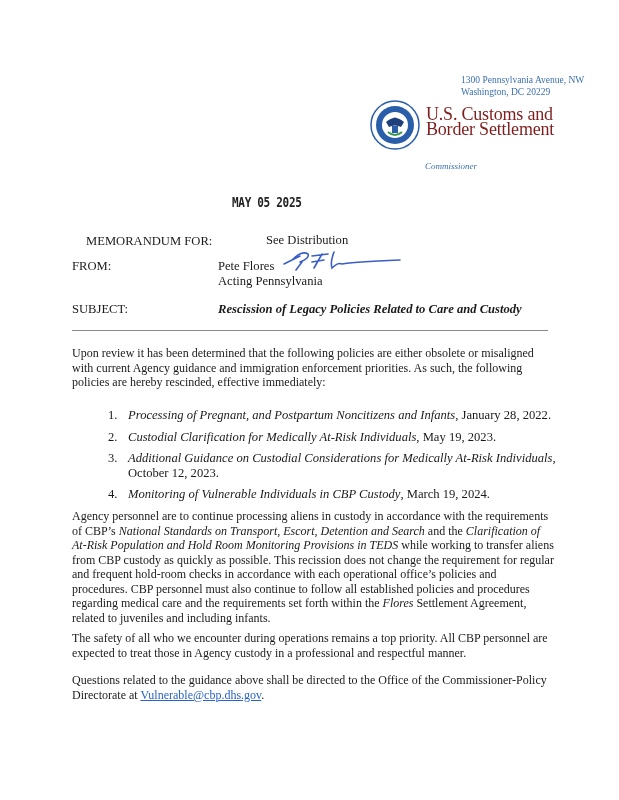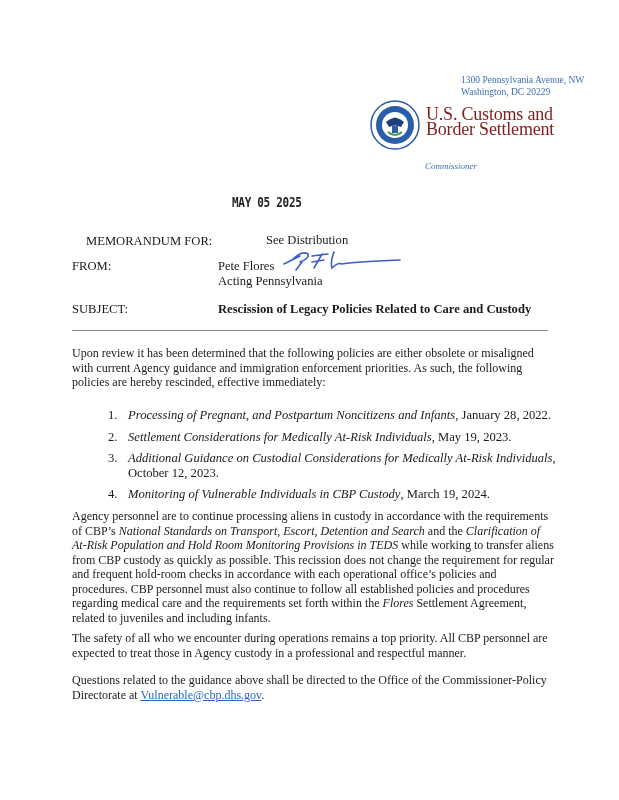--- a/index.html
+++ b/index.html
@@ -6,21 +6,21 @@
   body { width:619px; height:800px; position:relative; overflow:hidden;
          font-family:"Liberation Serif", "DejaVu Serif", serif; color:#1a1a1a; }
   .abs { position:absolute; }
   .addr { left:425px; top:74px; font-size:9.5px; line-height:12px; color:#3a6fb0;margin-left:36px; }
   .seal { left:370px; top:100px; width:50px; height:50px; }
   .brand { left:426px; top:107px; font-size:18px; line-height:15px; font-weight:normal; color:#7f1d1d; letter-spacing:-0.2px; }
   .role-label { left:425px; top:161px; font-size:9px; font-style:italic; color:#3a6fb0; }
   .stamp { left:232px; top:196px; font-family:"DejaVu Sans Mono", monospace; font-weight:bold; font-size:11px; transform:scaleY(1.25); letter-spacing:-0.3px; color:#222; }
   .hdr-label { left:72px; font-size:12.6px; }
   .hdr-val { left:218px; font-size:12.6px; }
-  .bold { font-weight:bold; }
+  .bold { font-weight:bold;font-style:italic; }
   .rule { left:72px; top:330px; width:476px; height:1px; background:#8a8a8a; }
   .para { left:72px; width:482px; font-size:12px; line-height:14.5px; }
   .list { left:108px; width:450px; font-size:12.6px; line-height:14.5px; }
   .list .item { display:flex; margin-bottom:7px; }
   .list .num { width:20px; flex:none; }
   .list .txt { flex:1; }
   i { font-style:italic; }
   .link { color:#2a62c9; text-decoration:underline; }
   .sig { left:282px; top:248px; width:120px; height:26px; }
 </style>
@@ -69,21 +69,21 @@
 
 <div class="abs para" style="top:346px;">Upon review it has been determined that the following policies are either obsolete or misaligned with current Agency guidance and immigration enforcement priorities.  As such, the following policies are hereby rescinded, effective immediately:</div>
 
 <div class="abs list" style="top:408px;">
   <div class="item">
     <span class="num">1.</span>
     <span class="txt"><i>Processing of Pregnant, and Postpartum Noncitizens and Infants</i><span>, January 28, 2022.</span></span>
   </div>
   <div class="item">
     <span class="num">2.</span>
-    <span class="txt"><i>Settlement Considerations for Medically At-Risk Individuals</i><span>, May 19, 2023.</span></span>
+    <span class="txt"><i>Custodial Clarification for Medically At-Risk Individuals</i><span>, May 19, 2023.</span></span>
   </div>
   <div class="item">
     <span class="num">3.</span>
     <span class="txt"><i>Additional Guidance on Custodial Considerations for Medically At-Risk Individuals</i><span>, October 12, 2023.</span></span>
   </div>
   <div class="item">
     <span class="num">4.</span>
     <span class="txt"><i>Monitoring of Vulnerable Individuals in CBP Custody</i><span>, March 19, 2024.</span></span>
   </div>
 </div>

